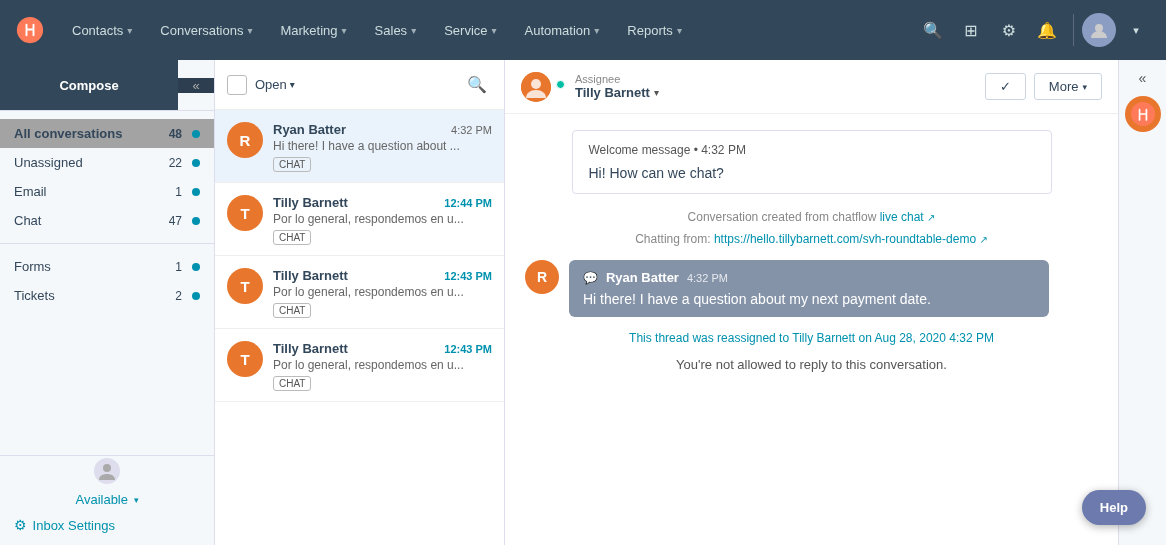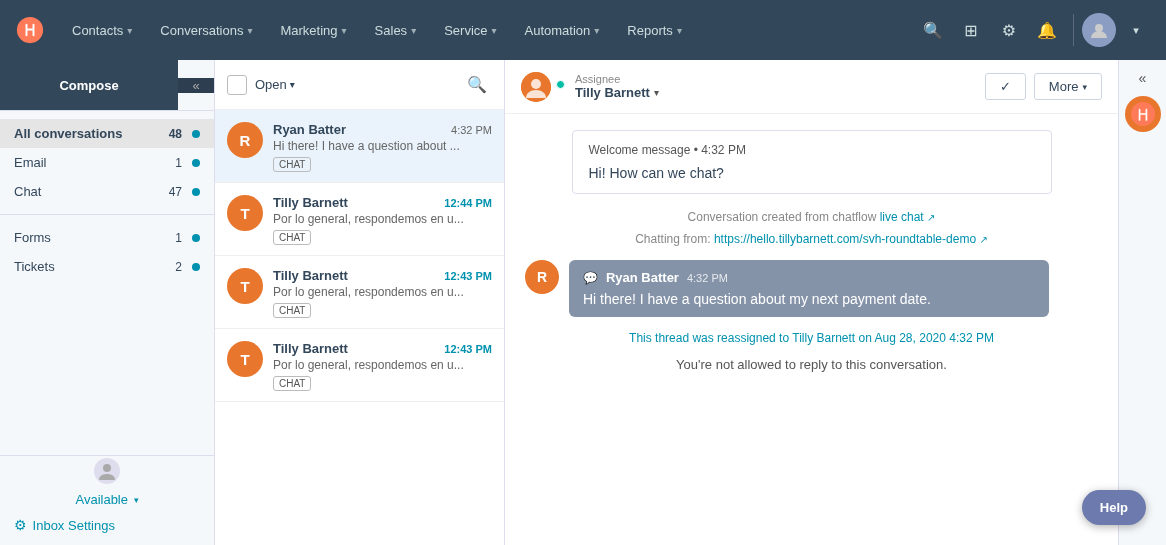--- a/index.html
+++ b/index.html
@@ -57,21 +57,21 @@
       width: 36px; background: #2c3e50; color: #aaa;
       display: flex; align-items: center; justify-content: center; cursor: pointer;
       font-size: 13px;
     }
 
     .sidebar-nav { padding: 8px 0; flex: 1; overflow-y: auto; }
     .sidebar-item {
       display: flex; align-items: center; padding: 7px 14px;
       font-size: 13px; color: #33475b; cursor: pointer; gap: 6px;
     }
-    .sidebar-item.active { background: #e5e5e5; font-weight: 600; }
+    .sidebar-item.active { background: #a3a3a3; font-weight: 600; }
     .sidebar-item .item-label { flex: 1; }
     .sidebar-item .item-count { font-size: 12px; color: #33475b; margin-right: 4px; }
     .sidebar-item .dot {
       width: 8px; height: 8px; border-radius: 50%; background: #0091ae; flex-shrink: 0;
     }
     .sidebar-divider { height: 1px; background: #dde; margin: 8px 0; }
     .sidebar-bottom {
       padding: 2px 14px; border-top: 1px solid #dde;
       display: flex; align-items: center; gap: 8px; flex-direction: column;
     }
@@ -266,20 +266,25 @@
       <div class="compose-arrow">«</div>
     </div>
     <div class="sidebar-nav">
 
       <div class="sidebar-item active">
         <span class="item-label">All conversations</span>
         <span class="item-count">48</span>
         <span class="dot"></span>
       </div>
 
+      <div class="sidebar-item">
+        <span class="item-label">Unassigned</span>
+        <span class="item-count">22</span>
+        <span class="dot"></span>
+      </div>
 
       <div class="sidebar-item">
         <span class="item-label">Email</span>
         <span class="item-count">1</span>
         <span class="dot"></span>
       </div>
 
       <div class="sidebar-item">
         <span class="item-label">Chat</span>
         <span class="item-count">47</span>

